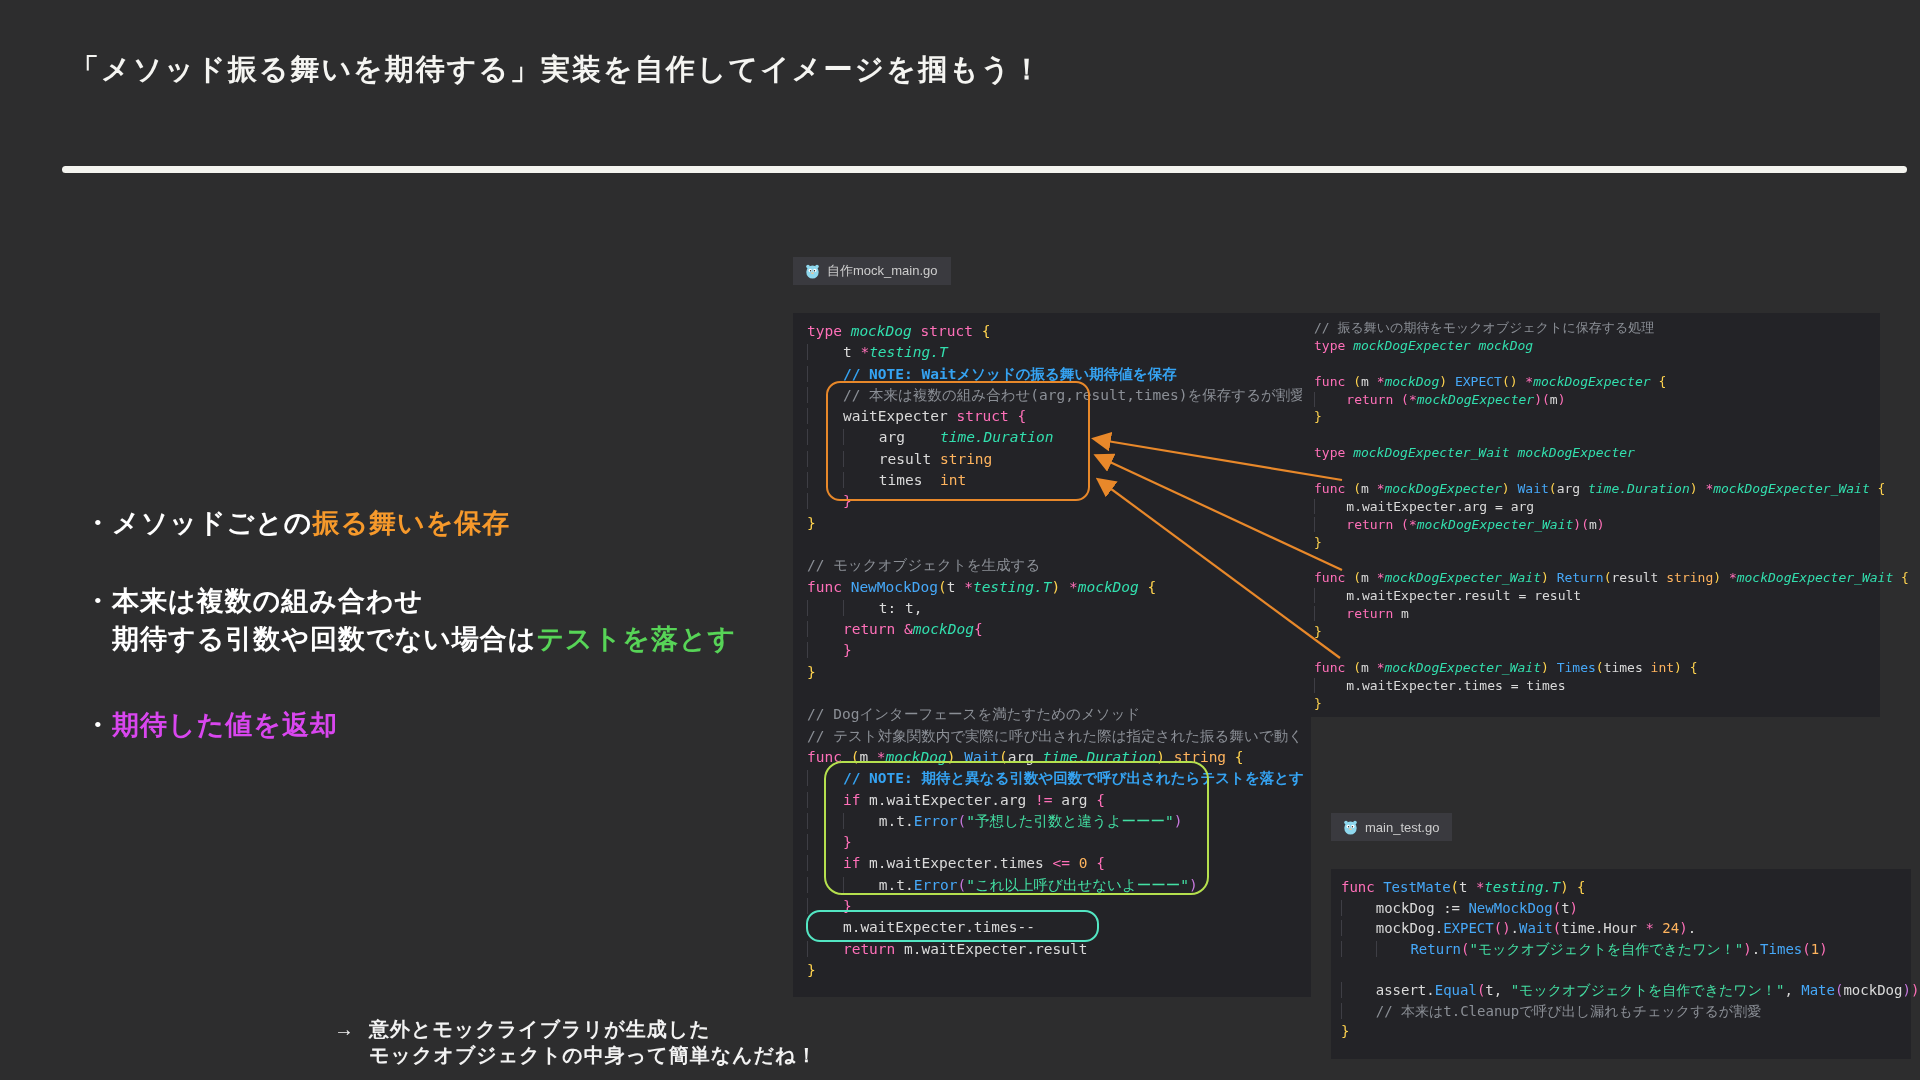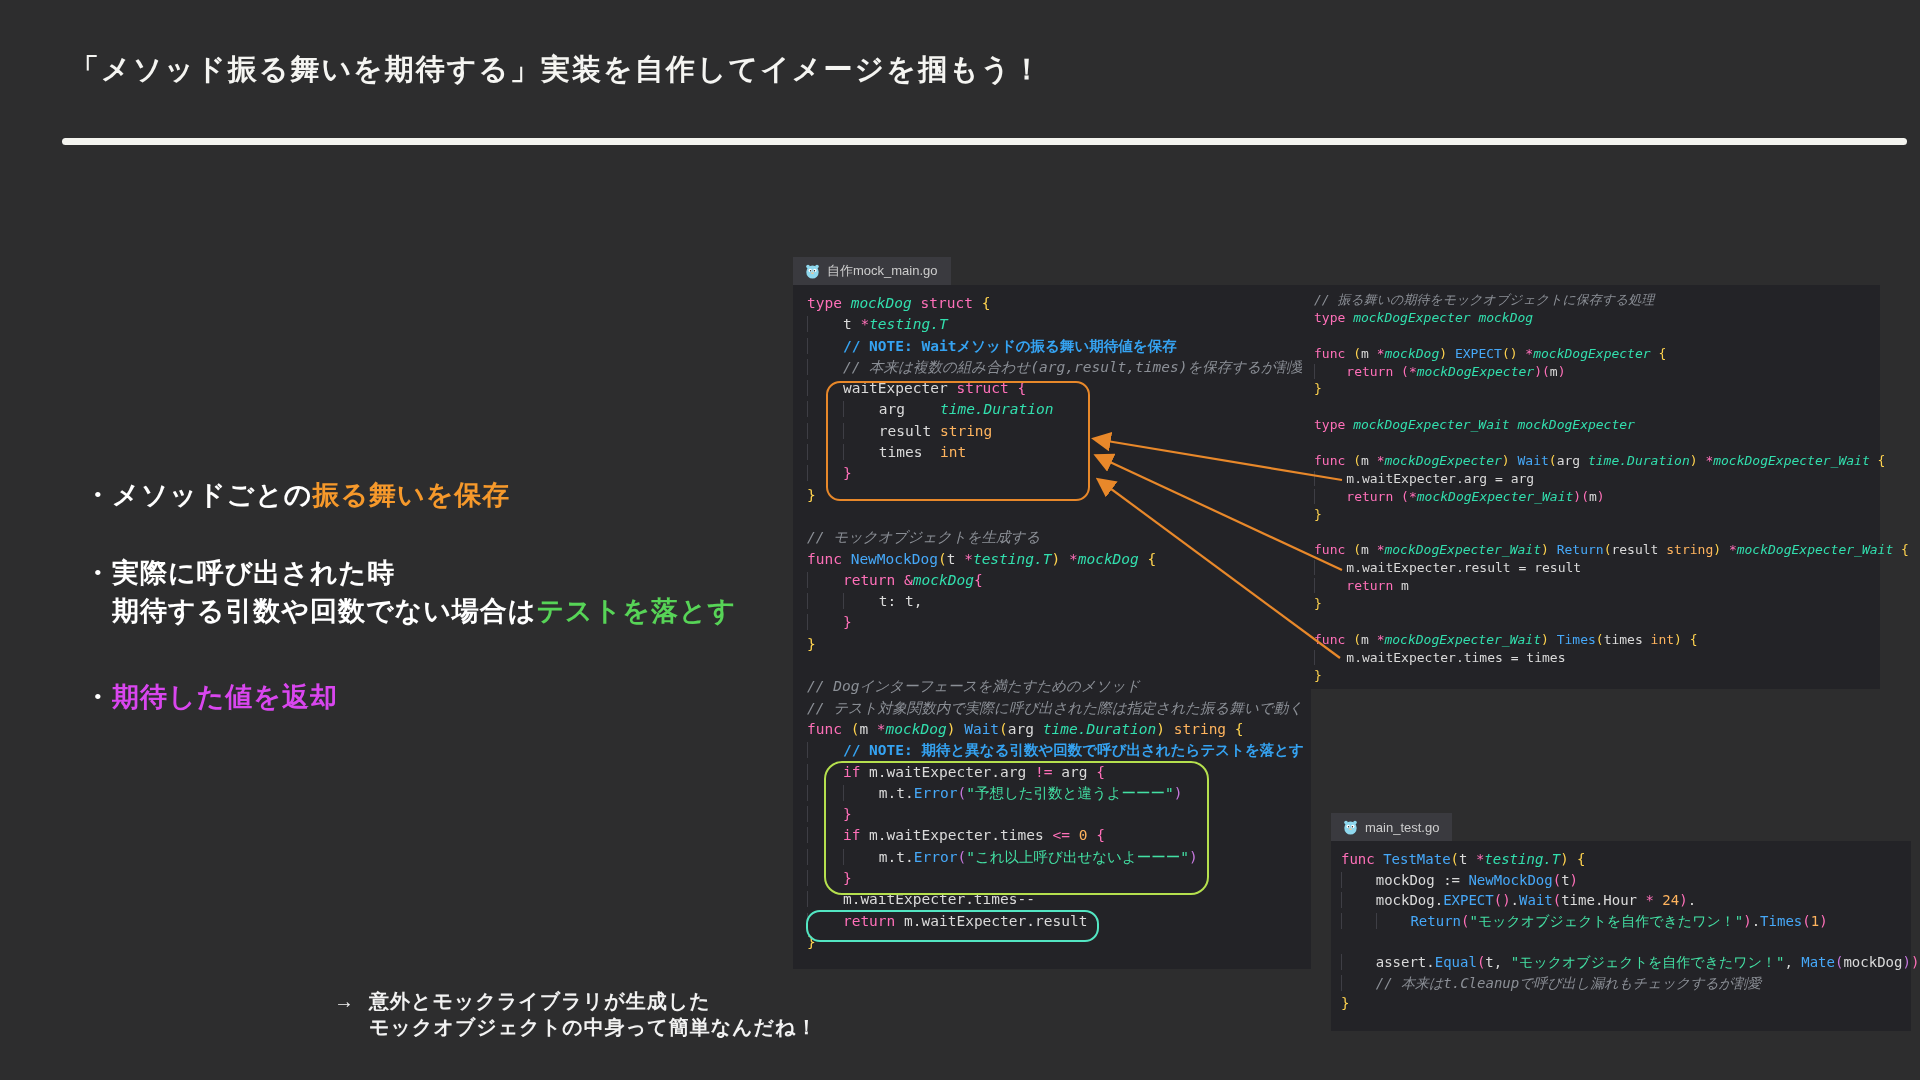--- a/index.html
+++ b/index.html
@@ -1,18 +1,18 @@
 <!DOCTYPE html>
 <html><head>
 <meta charset="utf-8">
 <style>
   html,body{margin:0;padding:0;background:#2d2d2e;}
   body{width:1920px;height:1080px;position:relative;overflow:hidden;
        font-family:"Liberation Sans",sans-serif;}
-  .abs{position:absolute;}
+  .abs{position:absolute;margin-top:28px;}
 
   
   .page-title{left:70px;top:50px;font-size:29px;font-weight:700;color:#f5f5f2;
       letter-spacing:2px;margin:0;}
   .rule{left:62px;top:138px;width:1845px;height:7px;background:#f4f4ef;border-radius:4px;}
 
   
   .bullets{left:84px;top:476px;width:700px;}
   .bullet{display:flex;margin-bottom:40px;font-size:27px;font-weight:900;
       line-height:38px;letter-spacing:1px;color:#ffffff;}
@@ -45,21 +45,21 @@
       gap:8px;padding:0 13px;font-size:13px;font-family:"Liberation Sans",sans-serif;}
   .tab-main{left:793px;top:257px;height:28px;}
   .tab-test{left:1331px;top:813px;height:28px;}
 
   
   .tk-kw{color:#ff70b9;}
   .tk-typ{color:#32dfae;font-style:italic;}
   .tk-fn{color:#46a8f8;}
   .tk-str{color:#43e0a4;}
   .tk-orn{color:#ffb45e;}
-  .tk-cmt{color:#8b8f96;font-style:italic;}
+  .tk-cmt{color:#8b8f96;}
   .tk-note{color:#35a3f2;font-weight:bold;}
   .tk-pl{color:#dadada;}
   .tk-b1{color:#ffd34f;}
   .tk-b2{color:#ff70b9;}
   .tk-b3{color:#c678dd;}
   .tk-ind{border-left:1px solid #3e3e45;}
 
   
   .hl-box{position:absolute;border-radius:14px;pointer-events:none;}
   .hl-struct{left:826px;top:381px;width:260px;height:116px;border:2px solid #e8882a;}
@@ -76,21 +76,21 @@
 <div class="abs bullets" id="bullets">
     <div class="bullet">
       <span class="bmark">・</span>
       <div class="blines">
         <div><span class="seg-w">メソッドごとの</span><span class="seg-orange">振る舞いを保存</span></div>
       </div>
     </div>
     <div class="bullet">
       <span class="bmark">・</span>
       <div class="blines">
-        <div><span class="seg-w">実際に呼び出された時</span></div>
+        <div><span class="seg-w">本来は複数の組み合わせ</span></div>
         <div><span class="seg-w">期待する引数や回数でない場合は</span><span class="seg-green">テストを落とす</span></div>
       </div>
     </div>
     <div class="bullet">
       <span class="bmark">・</span>
       <div class="blines">
         <div><span class="seg-cyan">期待した値を返却</span></div>
       </div>
     </div>
   </div>
@@ -123,22 +123,22 @@
     <div class="cl"><span class="tk-ind">    </span><span class="tk-cmt">// 本来は複数の組み合わせ(arg,result,times)を保存するが割愛</span></div>
     <div class="cl"><span class="tk-ind">    </span><span class="tk-pl">waitExpecter </span><span class="tk-kw">struct</span><span class="tk-pl"> </span><span class="tk-b2">{</span></div>
     <div class="cl"><span class="tk-ind">    </span><span class="tk-ind">    </span><span class="tk-pl">arg    </span><span class="tk-typ">time.Duration</span></div>
     <div class="cl"><span class="tk-ind">    </span><span class="tk-ind">    </span><span class="tk-pl">result </span><span class="tk-orn">string</span></div>
     <div class="cl"><span class="tk-ind">    </span><span class="tk-ind">    </span><span class="tk-pl">times  </span><span class="tk-orn">int</span></div>
     <div class="cl"><span class="tk-ind">    </span><span class="tk-b2">}</span></div>
     <div class="cl"><span class="tk-b1">}</span></div>
     <div class="cl"> </div>
     <div class="cl"><span class="tk-cmt">// モックオブジェクトを生成する</span></div>
     <div class="cl"><span class="tk-kw">func</span><span class="tk-pl"> </span><span class="tk-fn">NewMockDog</span><span class="tk-b1">(</span><span class="tk-pl">t </span><span class="tk-kw">*</span><span class="tk-typ">testing.T</span><span class="tk-b1">)</span><span class="tk-pl"> </span><span class="tk-kw">*</span><span class="tk-typ">mockDog</span><span class="tk-pl"> </span><span class="tk-b1">{</span></div>
+    <div class="cl"><span class="tk-ind">    </span><span class="tk-ind">    </span><span class="tk-pl">t: t,</span></div>
     <div class="cl"><span class="tk-ind">    </span><span class="tk-kw">return</span><span class="tk-pl"> </span><span class="tk-kw">&amp;</span><span class="tk-typ">mockDog</span><span class="tk-b2">{</span></div>
-    <div class="cl"><span class="tk-ind">    </span><span class="tk-ind">    </span><span class="tk-pl">t: t,</span></div>
     <div class="cl"><span class="tk-ind">    </span><span class="tk-b2">}</span></div>
     <div class="cl"><span class="tk-b1">}</span></div>
     <div class="cl"> </div>
     <div class="cl"><span class="tk-cmt">// Dogインターフェースを満たすためのメソッド</span></div>
     <div class="cl"><span class="tk-cmt">// テスト対象関数内で実際に呼び出された際は指定された振る舞いで動く</span></div>
     <div class="cl"><span class="tk-kw">func</span><span class="tk-pl"> </span><span class="tk-b1">(</span><span class="tk-pl">m </span><span class="tk-kw">*</span><span class="tk-typ">mockDog</span><span class="tk-b1">)</span><span class="tk-pl"> </span><span class="tk-fn">Wait</span><span class="tk-b1">(</span><span class="tk-pl">arg </span><span class="tk-typ">time.Duration</span><span class="tk-b1">)</span><span class="tk-pl"> </span><span class="tk-orn">string</span><span class="tk-pl"> </span><span class="tk-b1">{</span></div>
     <div class="cl"><span class="tk-ind">    </span><span class="tk-note">// NOTE: 期待と異なる引数や回数で呼び出されたらテストを落とす</span></div>
     <div class="cl"><span class="tk-ind">    </span><span class="tk-kw">if</span><span class="tk-pl"> m.waitExpecter.arg </span><span class="tk-kw">!=</span><span class="tk-pl"> arg </span><span class="tk-b2">{</span></div>
     <div class="cl"><span class="tk-ind">    </span><span class="tk-ind">    </span><span class="tk-pl">m.t.</span><span class="tk-fn">Error</span><span class="tk-b3">(</span><span class="tk-str">"予想した引数と違うよーーー"</span><span class="tk-b3">)</span></div>
     <div class="cl"><span class="tk-ind">    </span><span class="tk-b2">}</span></div>

